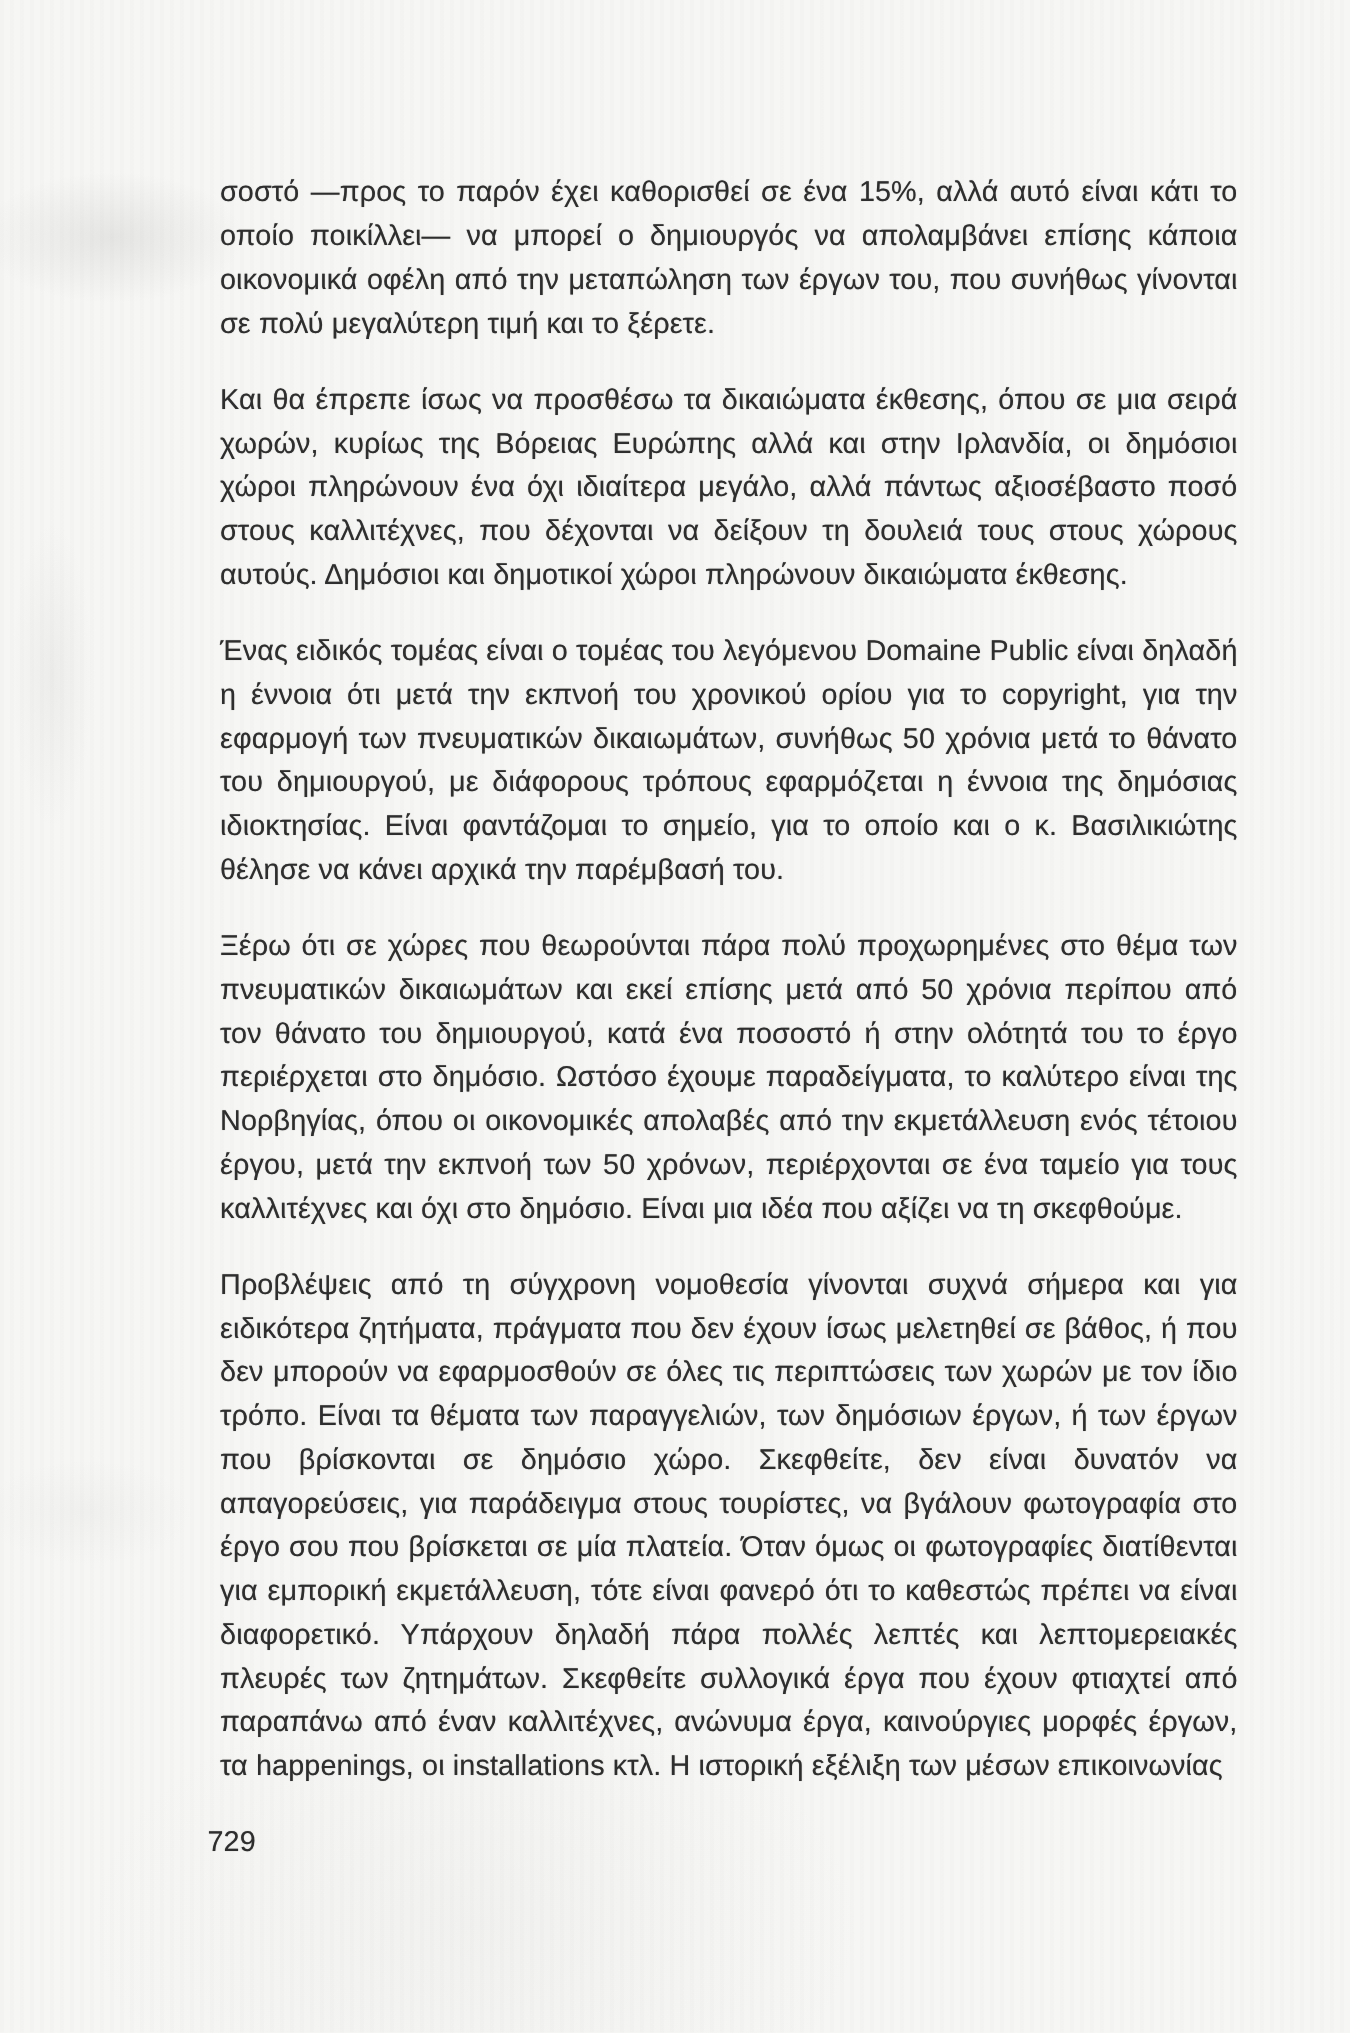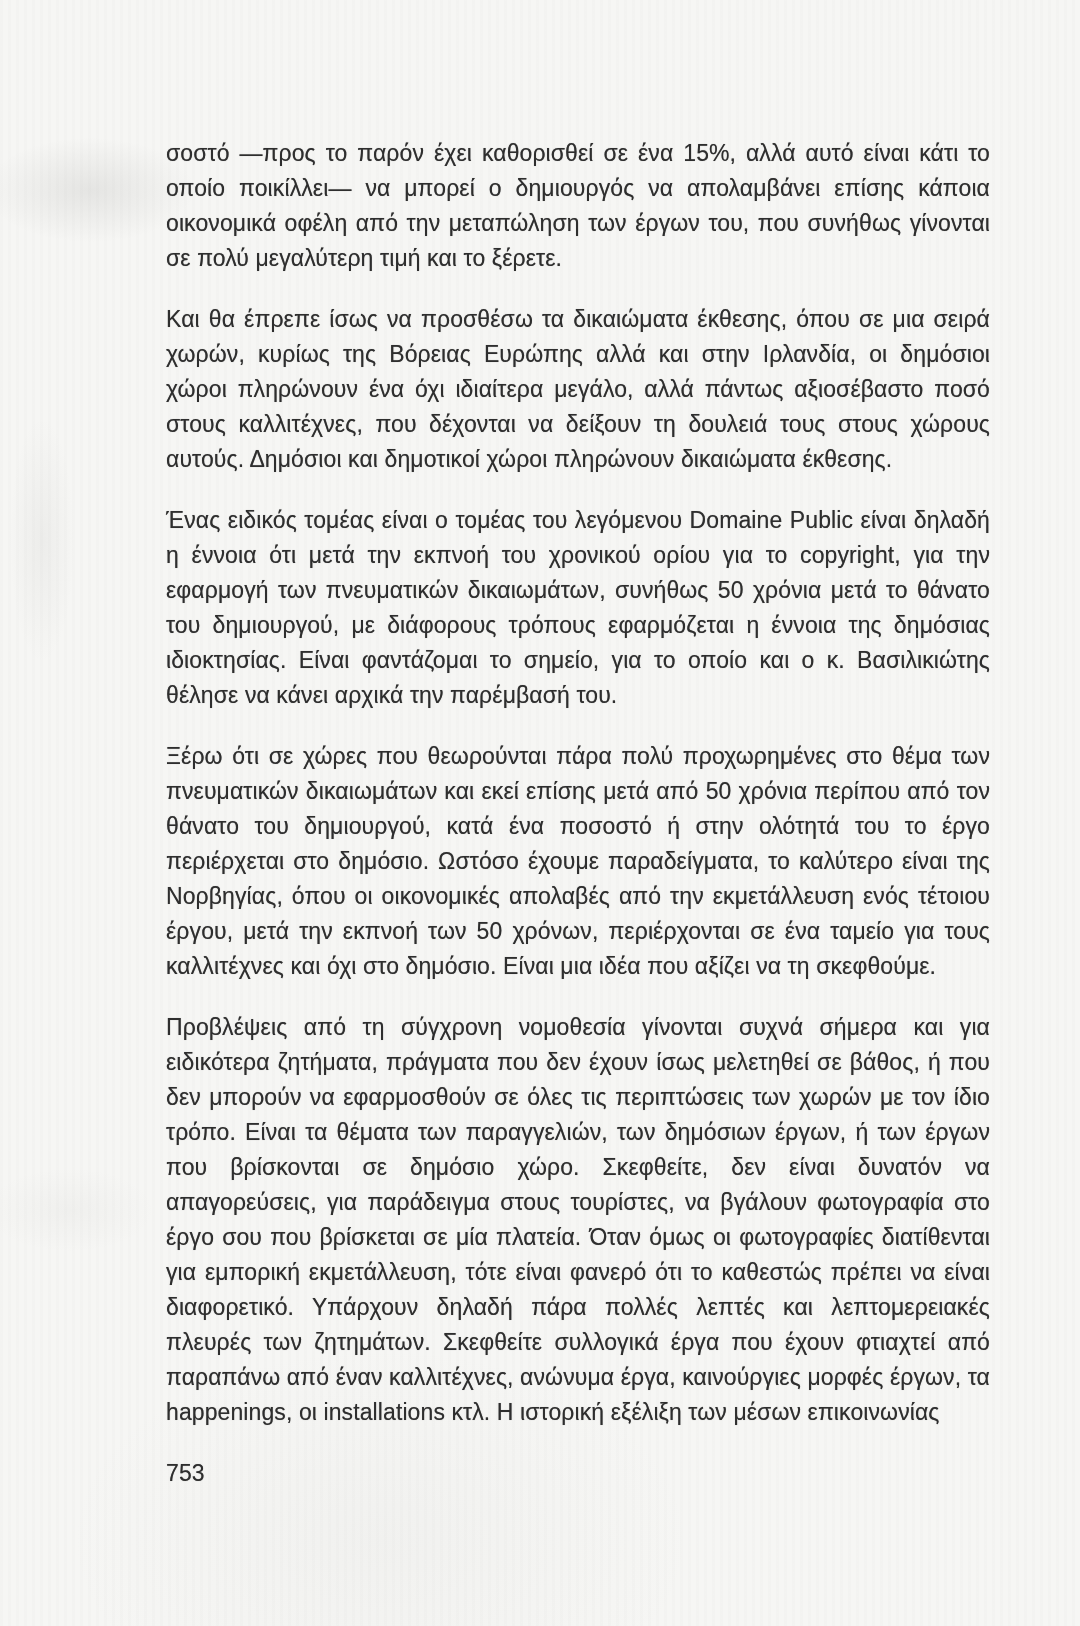--- a/index.html
+++ b/index.html
@@ -34,21 +34,21 @@
     top: 136px;
     width: 824px;
     color: var(--ink, #2e2e2e);
     font-size: 23px;
     line-height: 35px;
     letter-spacing: 0.1px;
     text-align: justify;
   }
 
   .para {
-    margin: 0 0 26px 0;
+    margin: 0 0 26px 10px;
     text-shadow: 0 0 0.7px rgba(46,46,46,0.55);
   }
 
   .page-number {
     margin-top: 6px;
     text-align: left;
     text-shadow: 0 0 0.7px rgba(46,46,46,0.55);
   }
 </style>
 </head>
@@ -58,15 +58,15 @@
   <div class="paper-texture"></div>
 
   <div class="text-block">
     <section>
         <p class="para">σοστό —προς το παρόν έχει καθορισθεί σε ένα 15%, αλλά αυτό είναι κάτι το οποίο ποικίλλει— να μπορεί ο δημιουργός να απολαμβάνει επίσης κάποια οικονομικά οφέλη από την μεταπώληση των έργων του, που συνήθως γίνονται σε πολύ μεγαλύτερη τιμή και το ξέρετε.</p>
         <p class="para">Και θα έπρεπε ίσως να προσθέσω τα δικαιώματα έκθεσης, όπου σε μια σειρά χωρών, κυρίως της Βόρειας Ευρώπης αλλά και στην Ιρλανδία, οι δημόσιοι χώροι πληρώνουν ένα όχι ιδιαίτερα μεγάλο, αλλά πάντως αξιοσέβαστο ποσό στους καλλιτέχνες, που δέχονται να δείξουν τη δουλειά τους στους χώρους αυτούς. Δημόσιοι και δημοτικοί χώροι πληρώνουν δικαιώματα έκθεσης.</p>
         <p class="para">Ένας ειδικός τομέας είναι ο τομέας του λεγόμενου Domaine Public είναι δηλαδή η έννοια ότι μετά την εκπνοή του χρονικού ορίου για το copyright, για την εφαρμογή των πνευματικών δικαιωμάτων, συνήθως 50 χρόνια μετά το θάνατο του δημιουργού, με διάφορους τρόπους εφαρμόζεται η έννοια της δημόσιας ιδιοκτησίας. Είναι φαντάζομαι το σημείο, για το οποίο και ο κ. Βασιλικιώτης θέλησε να κάνει αρχικά την παρέμβασή του.</p>
         <p class="para">Ξέρω ότι σε χώρες που θεωρούνται πάρα πολύ προχωρημένες στο θέμα των πνευματικών δικαιωμάτων και εκεί επίσης μετά από 50 χρόνια περίπου από τον θάνατο του δημιουργού, κατά ένα ποσοστό ή στην ολότητά του το έργο περιέρχεται στο δημόσιο. Ωστόσο έχουμε παραδείγματα, το καλύτερο είναι της Νορβηγίας, όπου οι οικονομικές απολαβές από την εκμετάλλευση ενός τέτοιου έργου, μετά την εκπνοή των 50 χρόνων, περιέρχονται σε ένα ταμείο για τους καλλιτέχνες και όχι στο δημόσιο. Είναι μια ιδέα που αξίζει να τη σκεφθούμε.</p>
         <p class="para">Προβλέψεις από τη σύγχρονη νομοθεσία γίνονται συχνά σήμερα και για ειδικότερα ζητήματα, πράγματα που δεν έχουν ίσως μελετηθεί σε βάθος, ή που δεν μπορούν να εφαρμοσθούν σε όλες τις περιπτώσεις των χωρών με τον ίδιο τρόπο. Είναι τα θέματα των παραγγελιών, των δημόσιων έργων, ή των έργων που βρίσκονται σε δημόσιο χώρο. Σκεφθείτε, δεν είναι δυνατόν να απαγορεύσεις, για παράδειγμα στους τουρίστες, να βγάλουν φωτογραφία στο έργο σου που βρίσκεται σε μία πλατεία. Όταν όμως οι φωτογραφίες διατίθενται για εμπορική εκμετάλλευση, τότε είναι φανερό ότι το καθεστώς πρέπει να είναι διαφορετικό. Υπάρχουν δηλαδή πάρα πολλές λεπτές και λεπτομερειακές πλευρές των ζητημάτων. Σκεφθείτε συλλογικά έργα που έχουν φτιαχτεί από παραπάνω από έναν καλλιτέχνες, ανώνυμα έργα, καινούργιες μορφές έργων, τα happenings, οι installations κτλ. Η ιστορική εξέλιξη των μέσων επικοινωνίας</p>
       </section>
-    <div class="page-number">753</div>
+    <div class="page-number">729</div>
   </div>
 </main>
 
 </body></html>

